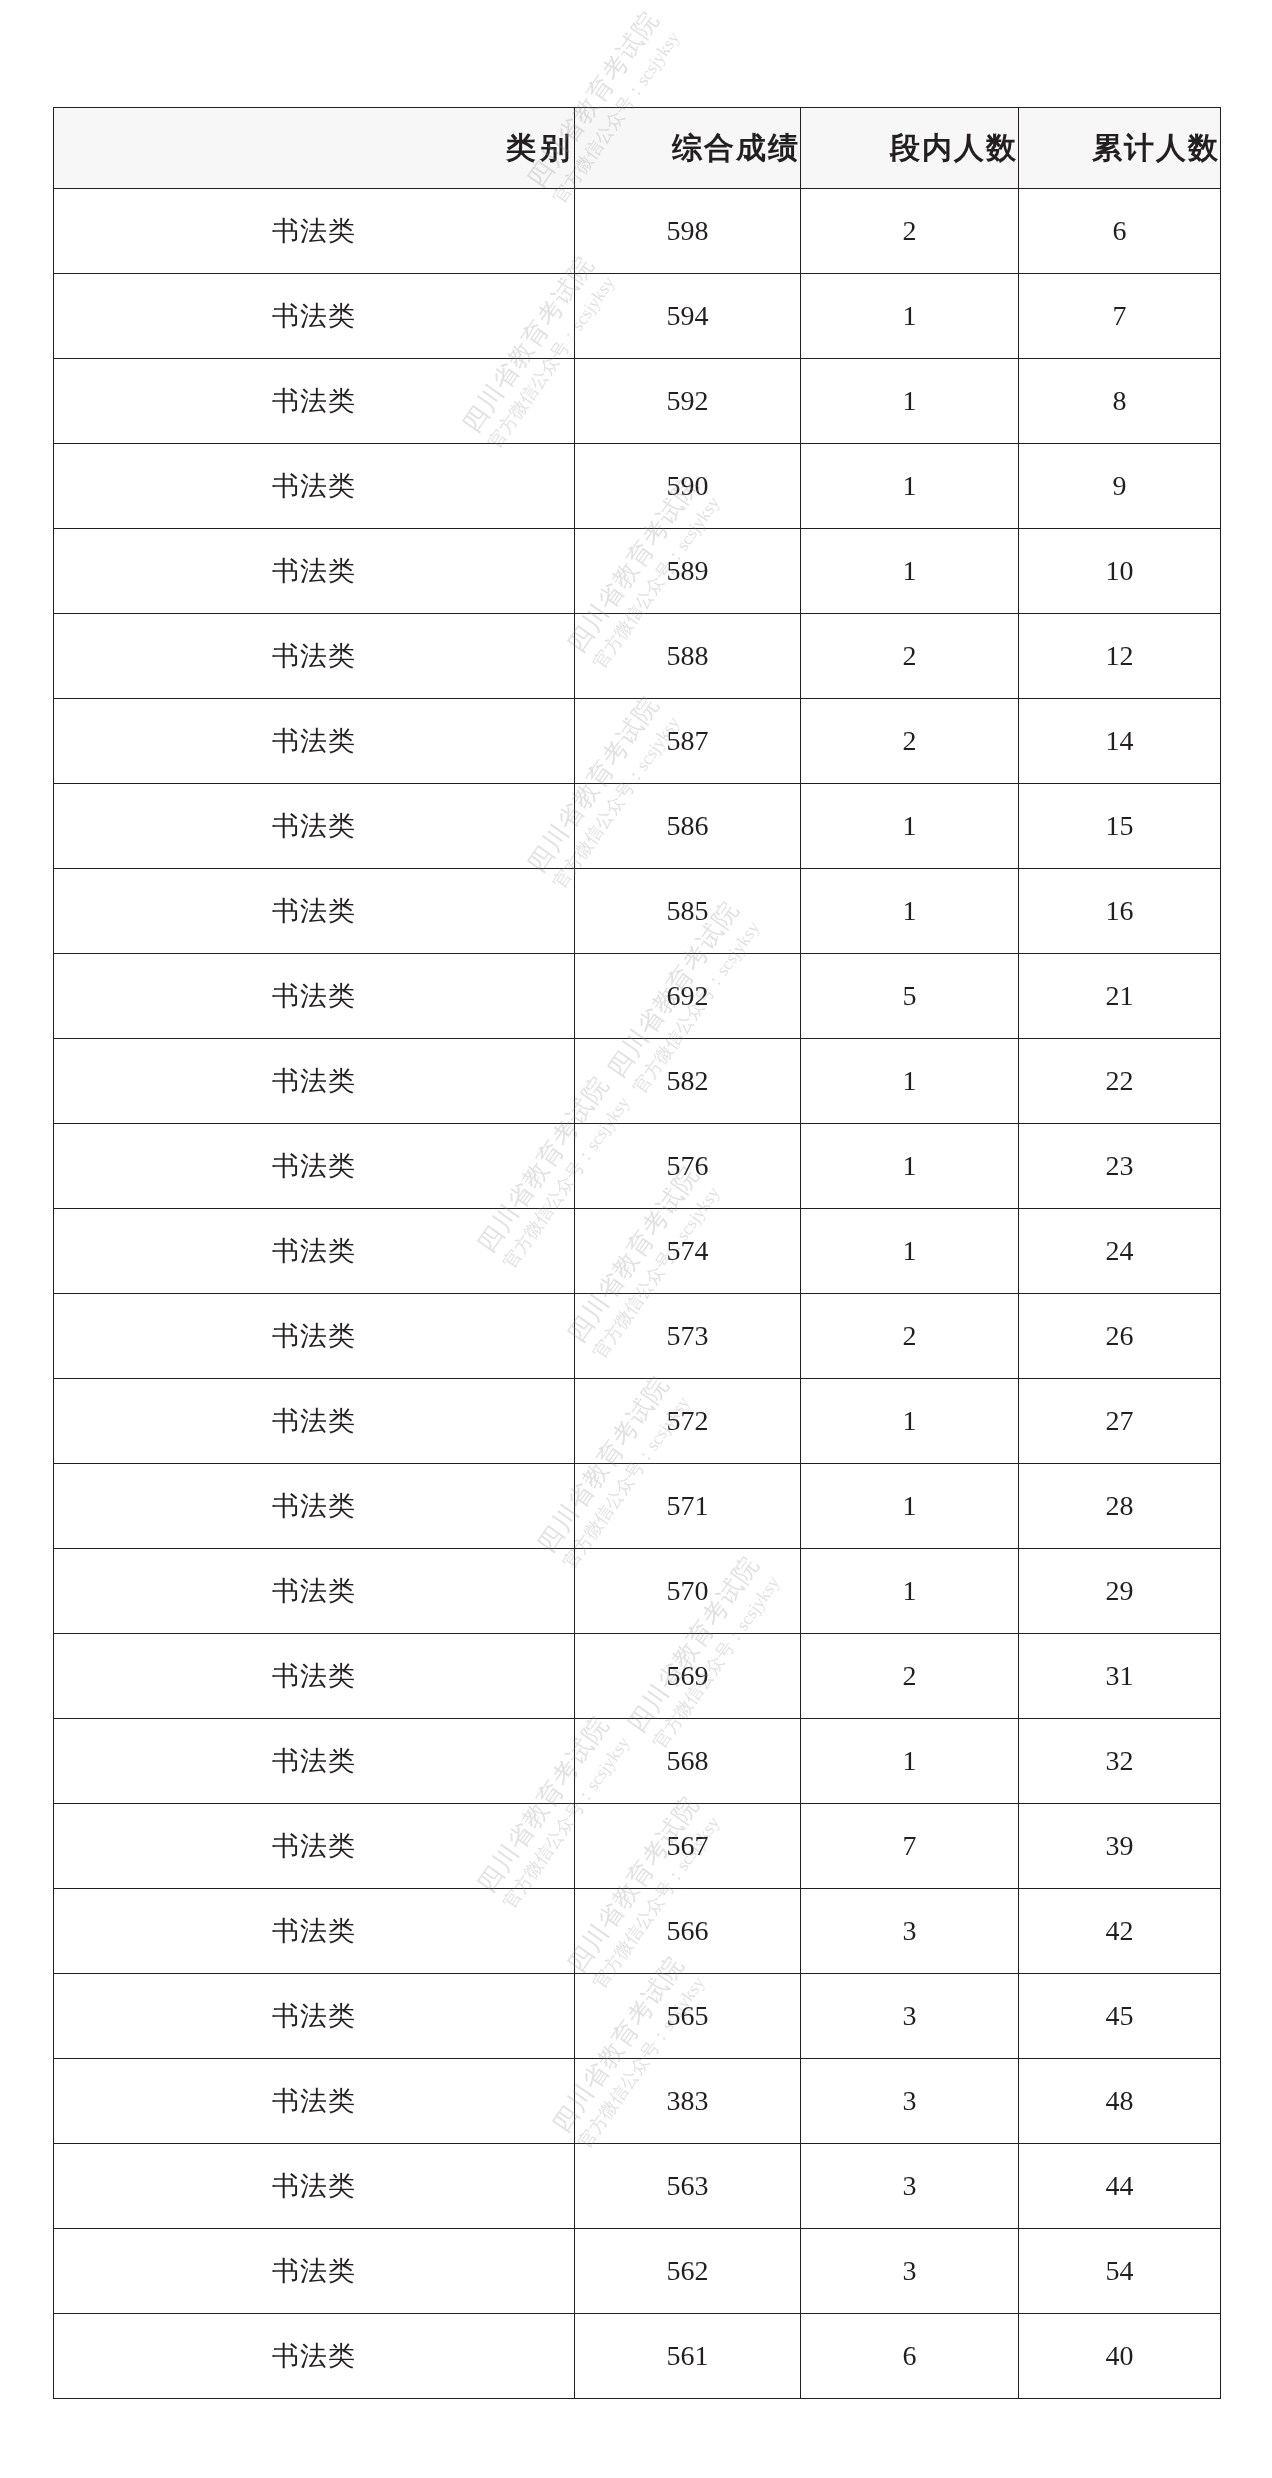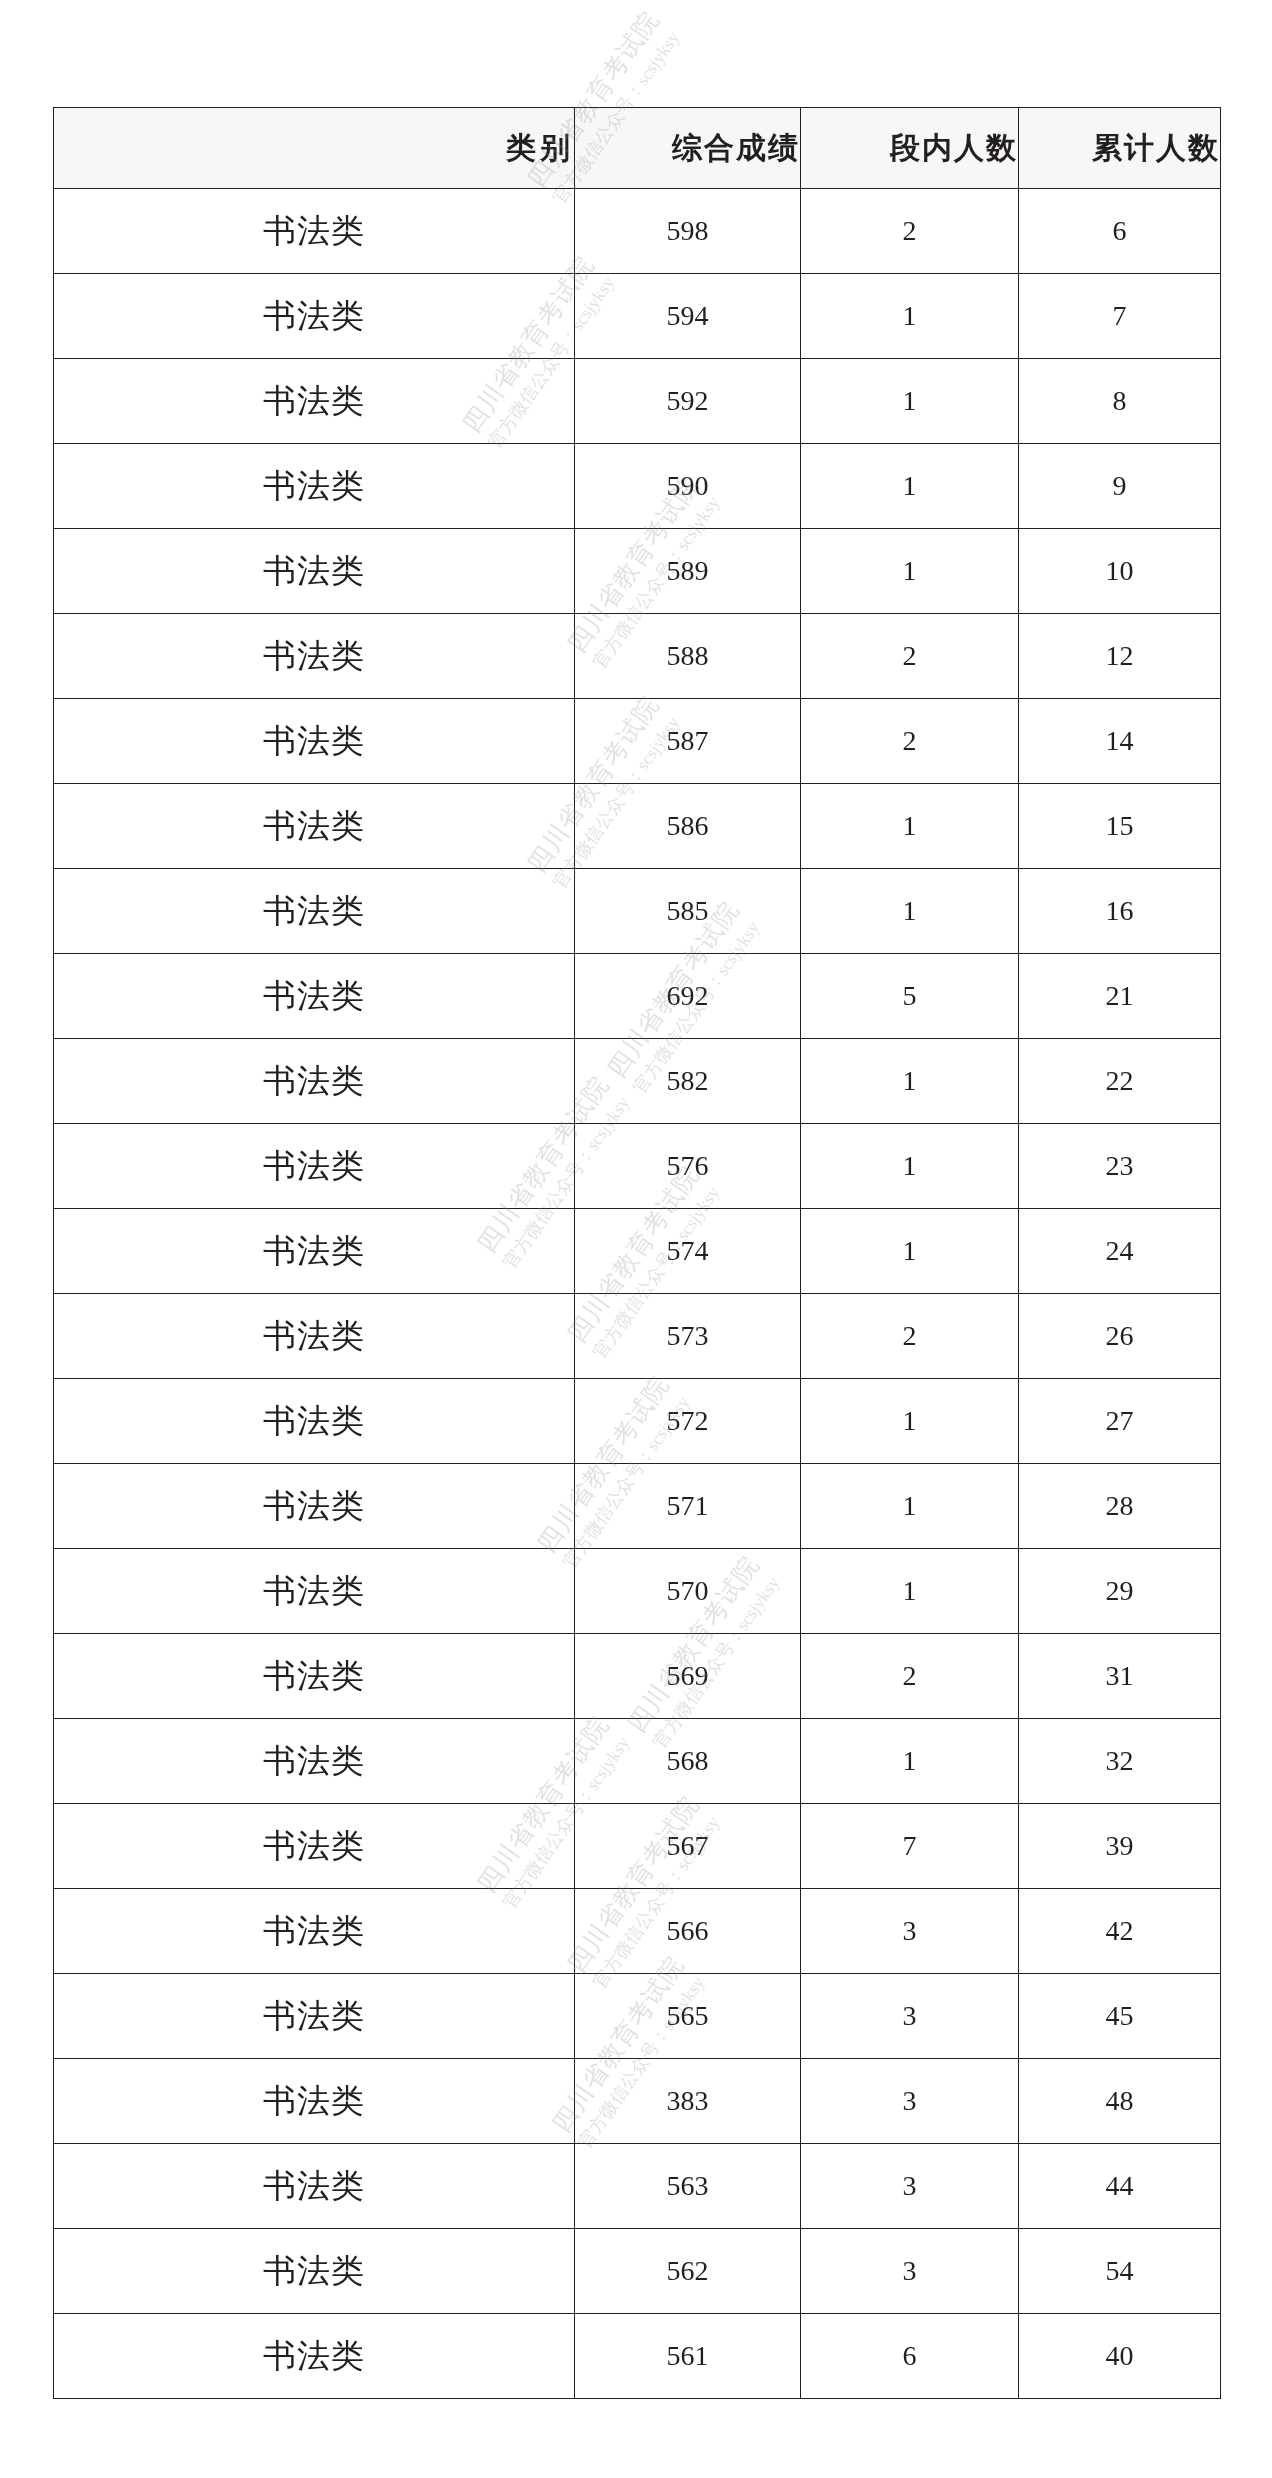--- a/index.html
+++ b/index.html
@@ -55,21 +55,21 @@
     font-size: 30px;
     background: #f7f7f7;
     letter-spacing: 2px;
     text-align: right;
   }
   table.score-table thead th.first-head {
     
     letter-spacing: 4px;
   }
   table.score-table tbody td.type-cell {
-    font-size: 33px;
+    font-size: 27px;
     letter-spacing: 1px;
   }
   table.score-table tbody td.num-cell {
     font-family: "Liberation Serif", "DejaVu Serif", serif;
     font-size: 28px;
   }
 
   
   .watermarks {
     position: absolute;

